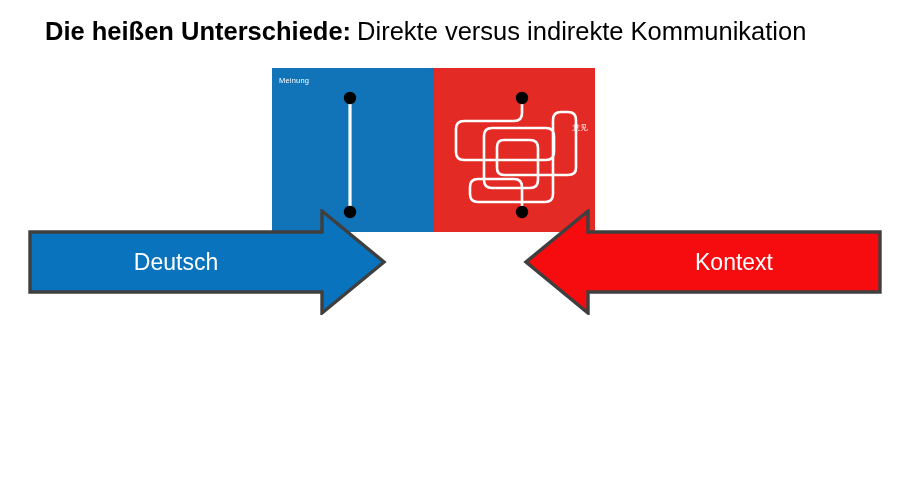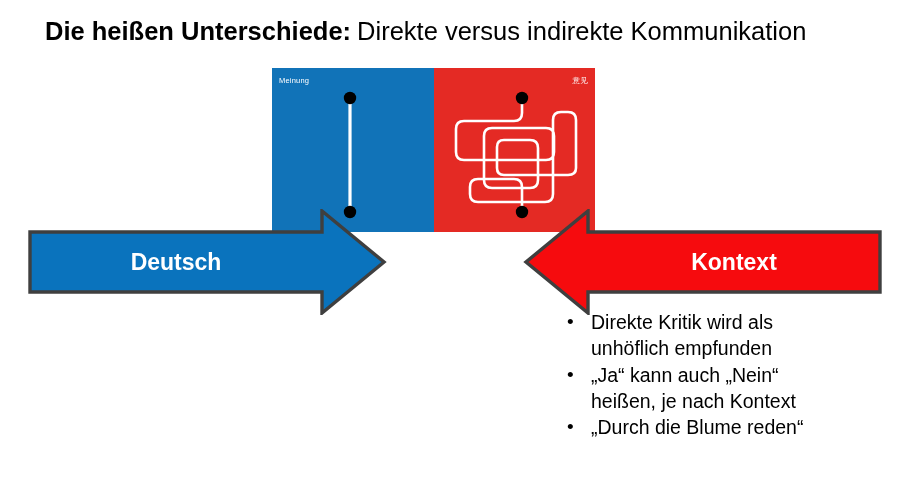--- a/index.html
+++ b/index.html
@@ -23,29 +23,29 @@
     display:flex;
     align-items:flex-end;
   }
   .panel{position:relative;width:50%;height:100%;}
   .panel svg{position:absolute;left:0;top:0;}
   .panel-label{
     position:absolute;top:8px;
     font-size:7.5px;line-height:9px;color:#fff;letter-spacing:.2px;
   }
   .panel-label.pl-left{left:7px;}
-  .panel-label.pl-right{right:7px;}
+  .panel-label.pl-right{right:7px;margin-top:47px;}
   
   .arrow-svg{position:absolute;top:209px;width:360px;height:106px;}
   .arrow-svg.blue{left:28px;}
   .arrow-svg.red{left:522px;}
   .arrow-label{
     position:absolute;top:232px;height:60px;width:292px;
     display:flex;align-items:center;justify-content:center;
-    color:#fff;font-weight:bold;font-size:23px;
+    color:#fff;font-weight:normal;font-size:23px;
   }
   .arrow-label.blue{left:30px;}
   .arrow-label.red{left:588px;}
   
   .blist{
     position:absolute;top:309px;
     margin:0;padding:0;list-style:none;
     font-size:19.5px;line-height:26.3px;color:#000;
   }
   .blist.left{left:44px;width:252px;}
@@ -107,25 +107,14 @@
     <polygon points="2,23 294,23 294,2 356,53 294,104 294,83 2,83" stroke="#3f3f3f" stroke-width="3.4" stroke-linejoin="miter" fill="#0a73bd"></polygon>
   </svg>
   <div class="arrow-label blue">Deutsch</div>
 
   <svg class="arrow-svg red" viewBox="0 0 360 106">
     <polygon points="358,23 66,23 66,2 4,53 66,104 66,83 358,83" stroke="#3f3f3f" stroke-width="3.4" stroke-linejoin="miter" fill="#f60b0e"></polygon>
   </svg>
   <div class="arrow-label red">Kontext</div>
 
 
-  <ul class="blist right">
-    <li>
-      <span>Direkte Kritik wird als unhöflich empfunden</span>
-    </li>
-    <li>
-      <span>„Ja“ kann auch „Nein“ heißen, je nach Kontext</span>
-    </li>
-    <li>
-      <span>„Durch die Blume reden“</span>
-    </li>
-  </ul>
 
 </div>
 
 </body></html>

